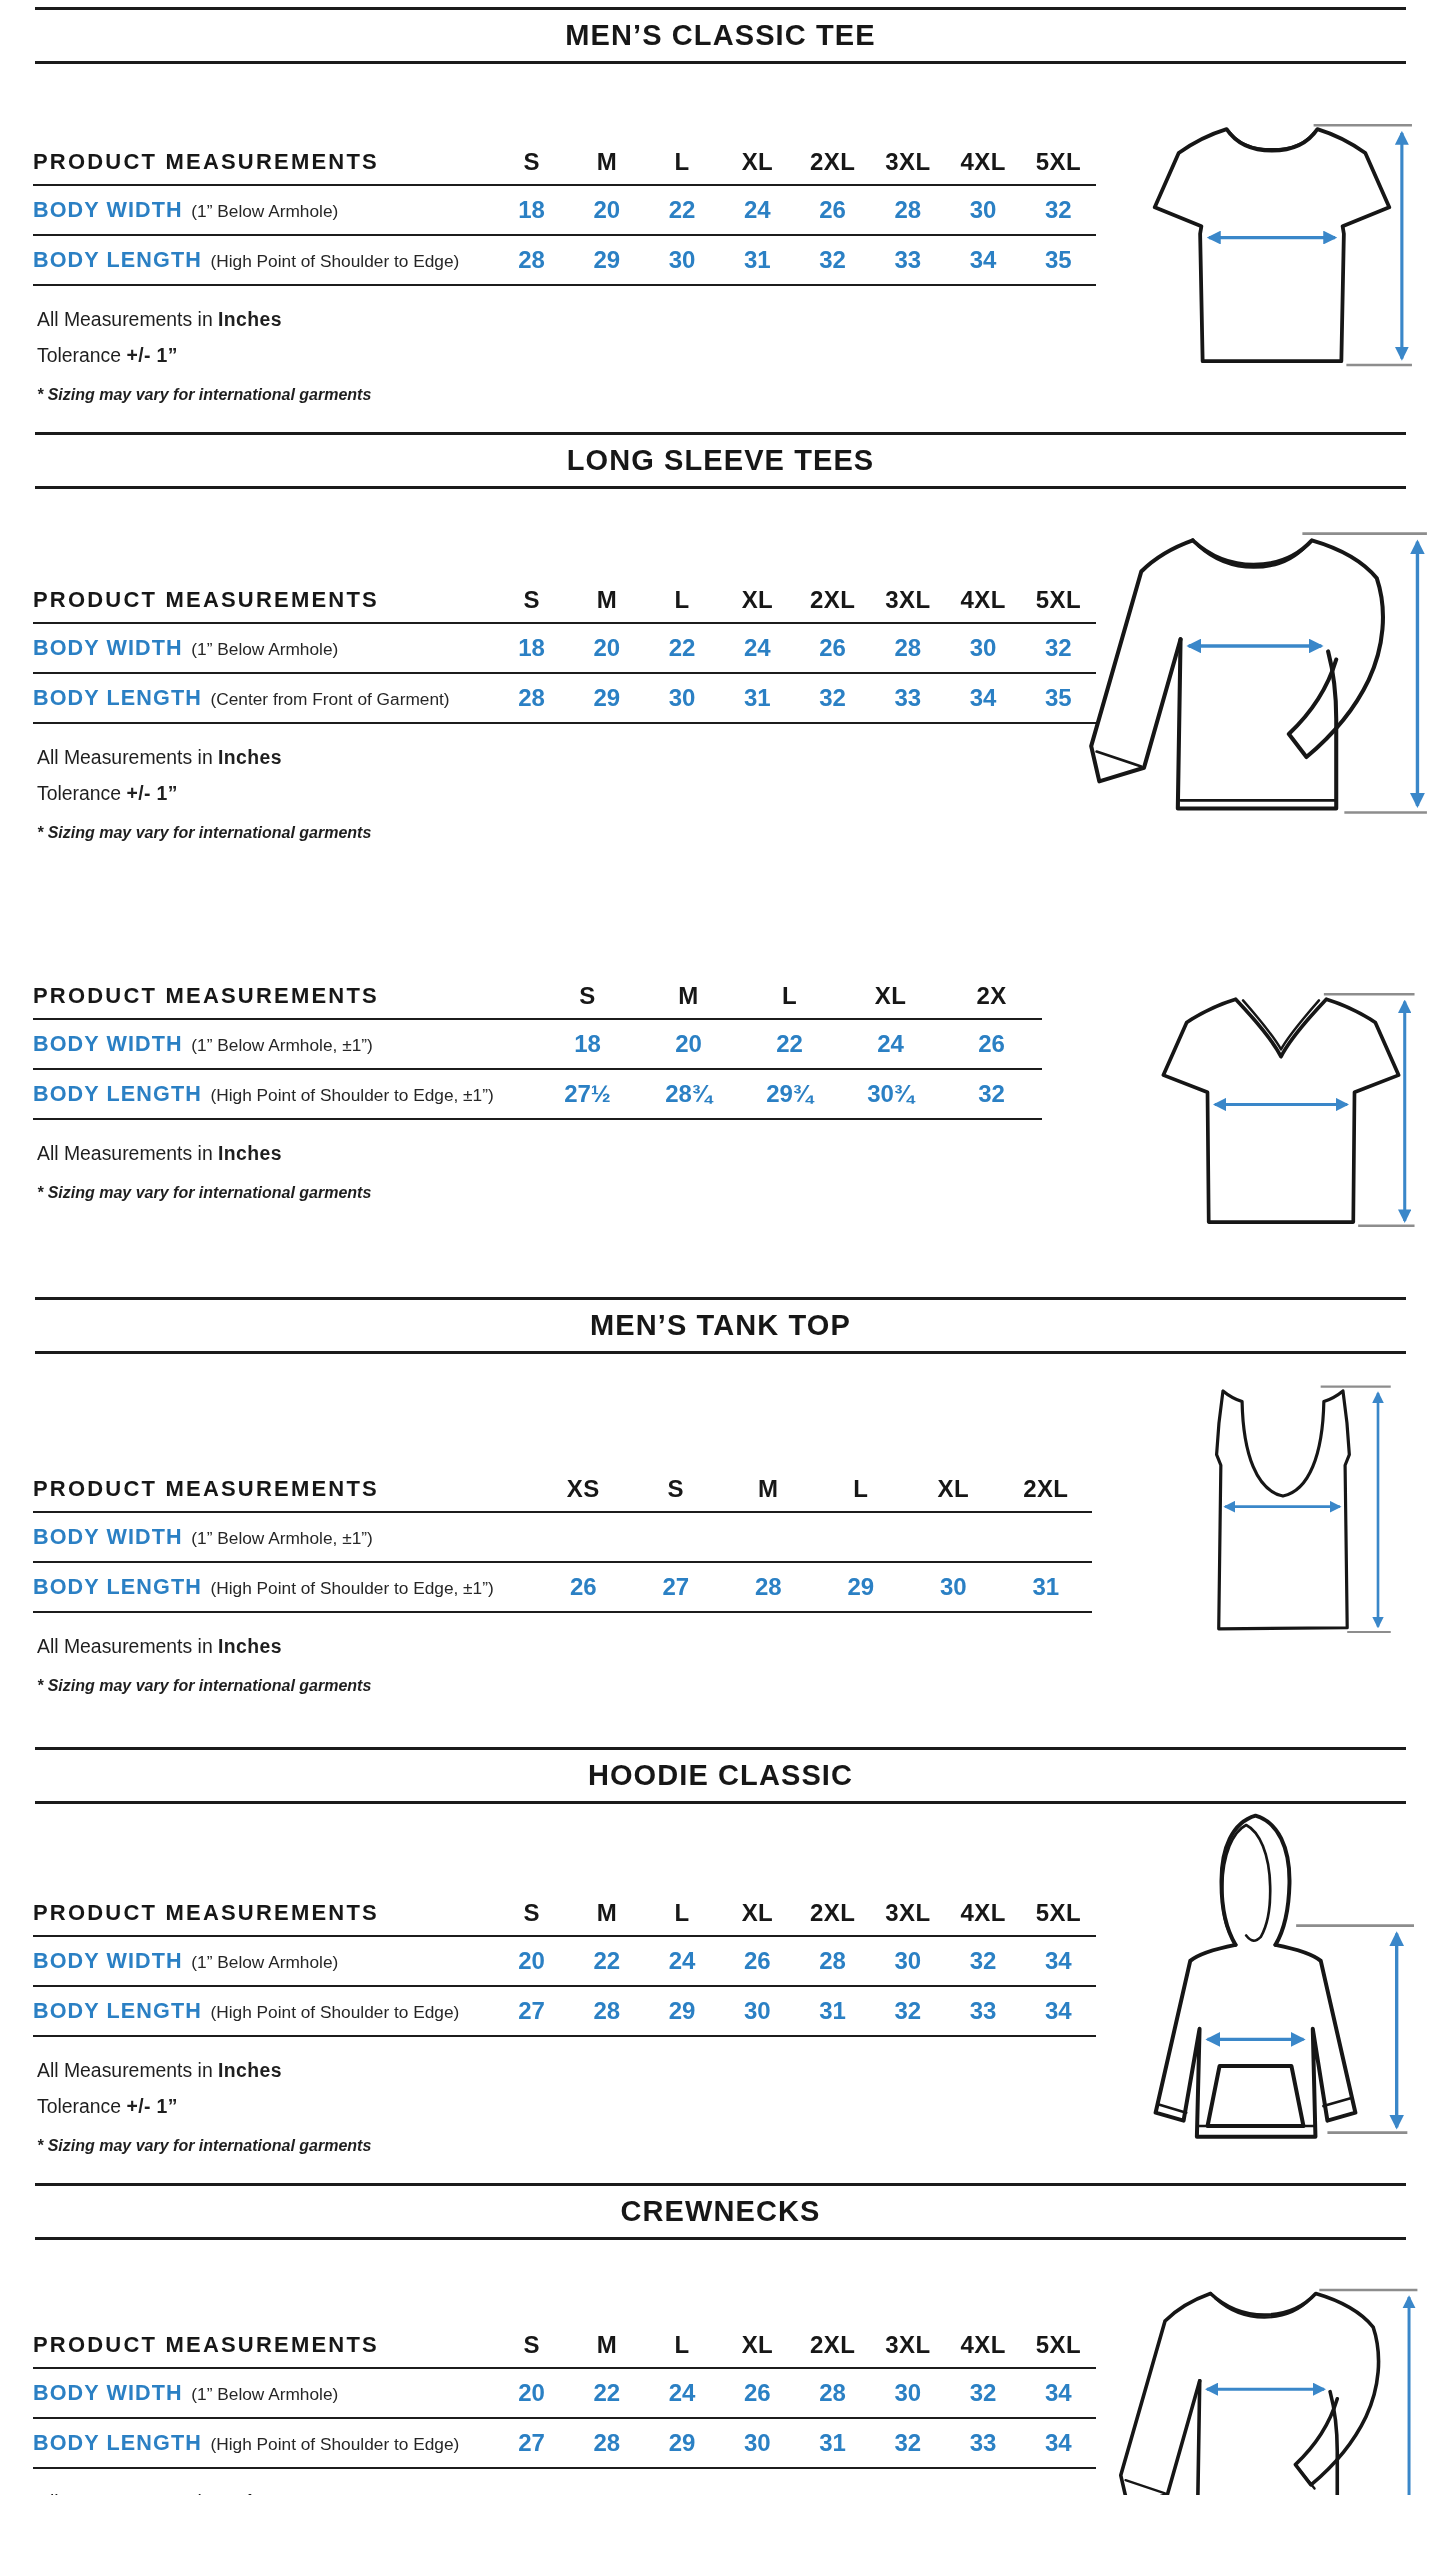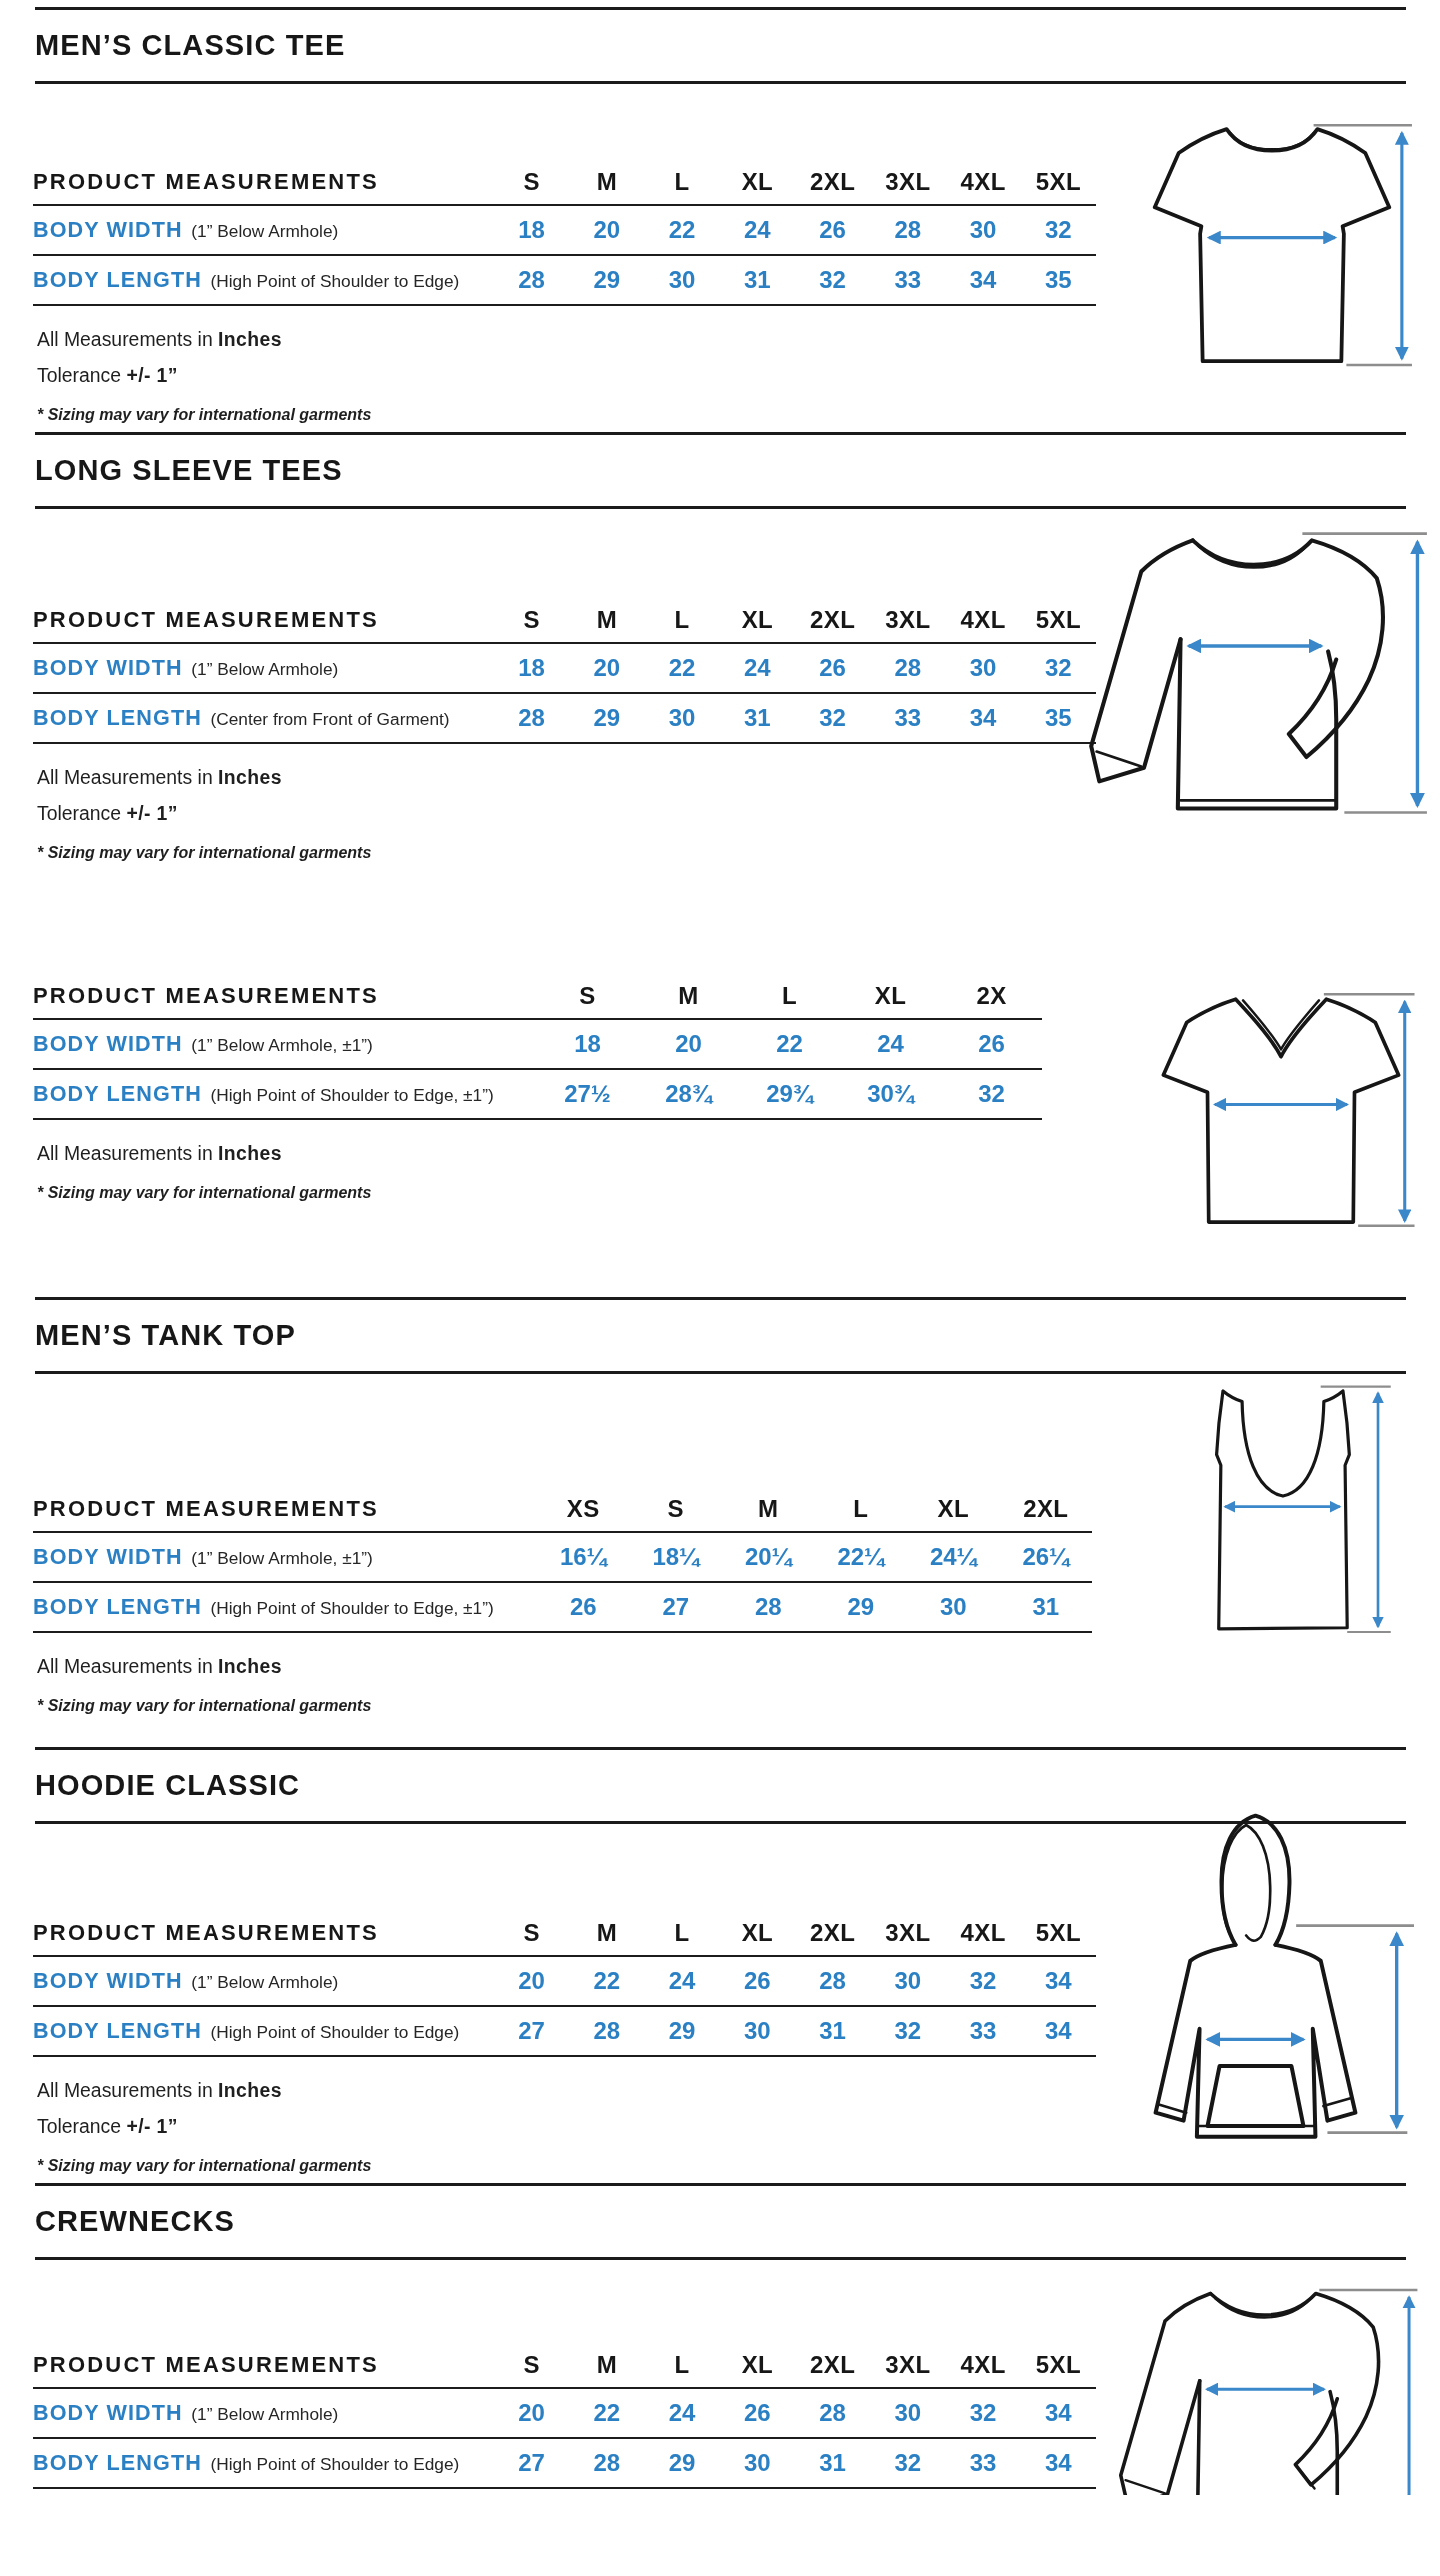--- a/index.html
+++ b/index.html
@@ -4,22 +4,22 @@
 <style>
   html,body{margin:0;padding:0;background:#ffffff;}
   body{width:1441px;height:2576px;overflow:hidden;
        font-family:"Liberation Sans", sans-serif;color:#1c1c1c;}
   .sec{position:relative;overflow:hidden;}
   .sec1{height:432px}.sec2{height:436px}.sec3{height:429px}
   .sec4{height:450px}.sec5{height:436px}.sec6{height:312px}
 
   .band{margin:0 35px;border-top:3.6px solid #1b1b1b;border-bottom:3.6px solid #1b1b1b;}
   .sec1 .band{margin-top:7.2px}
-  .title{margin:0;text-align:left;font-size:29px;line-height:1;
-         font-weight:bold;letter-spacing:1.1px;padding:21px 0;color:#171717;}
+  .title{margin:0;text-align:center;font-size:29px;line-height:1;
+         font-weight:bold;letter-spacing:1.1px;padding:11px 0;color:#171717;}
 
   .table{margin-left:33px;width:1063px;}
   .sec1 .table{margin-top:75px}
   .sec2 .table{margin-top:88px}
   .sec3 .table{margin-top:105px;width:1009px}
   .sec4 .table{margin-top:112px;width:1059px}
   .sec5 .table{margin-top:86px}
   .sec6 .table{margin-top:82px}
 
   .trow{display:flex;align-items:center;border-bottom:2.2px solid #1c1c1c;}
@@ -279,29 +279,20 @@
         <div class="size">XL</div>
         <div class="size">2XL</div>
 
       </div>
     </div>
     <div class="trow drow">
       <div class="label-col">
         <span class="rowlabel">BODY WIDTH</span>
         <span class="rownote">(1” Below Armhole, ±1”)</span>
       </div>
-      <div class="sizes">
-        <div class="val">16¼</div>
-        <div class="val">18¼</div>
-        <div class="val">20¼</div>
-        <div class="val">22¼</div>
-        <div class="val">24¼</div>
-        <div class="val">26¼</div>
-
-      </div>
     </div>
     <div class="trow drow">
       <div class="label-col">
         <span class="rowlabel">BODY LENGTH</span>
         <span class="rownote">(High Point of Shoulder to Edge, ±1”)</span>
       </div>
       <div class="sizes">
         <div class="val">26</div>
         <div class="val">27</div>
         <div class="val">28</div>

